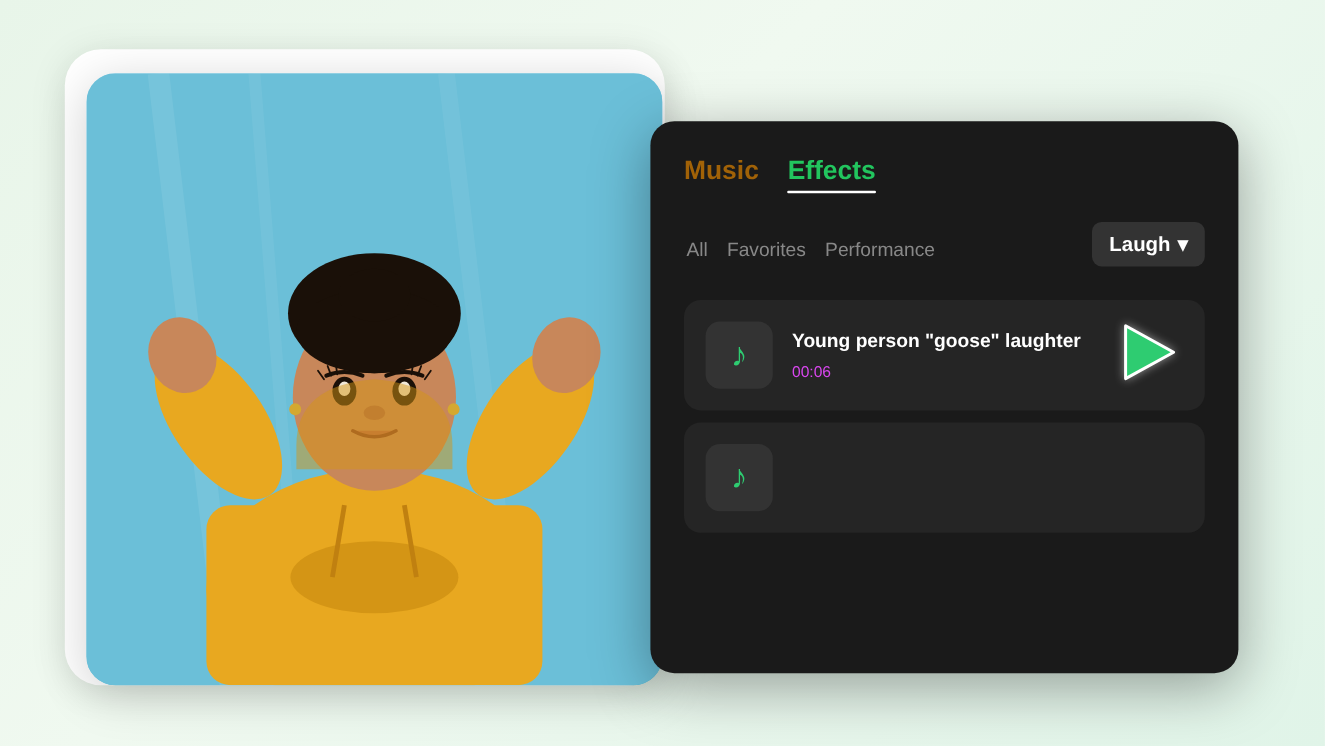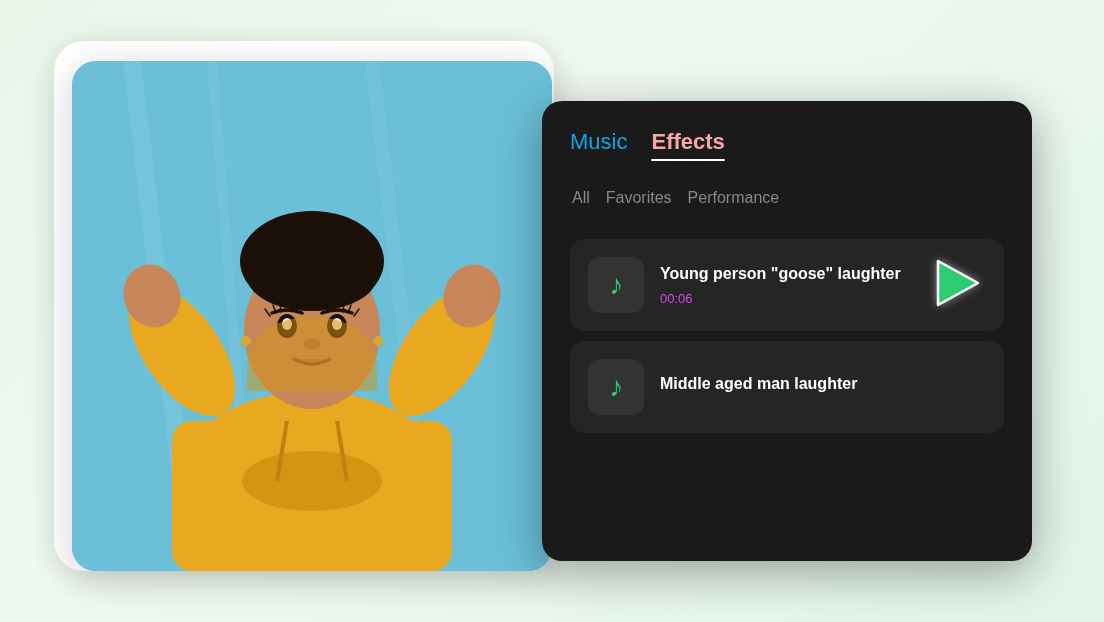--- a/index.html
+++ b/index.html
@@ -63,29 +63,29 @@
     
     .tabs {
       display: flex;
       gap: 24px;
       margin-bottom: 24px;
       align-items: flex-end;
     }
 
     .tab {
       font-size: 22px;
-      font-weight: 400;
-      color: #0ea5e9;
+      font-weight: 700;
+      color: #a16207;
       cursor: pointer;
       padding-bottom: 6px;
       position: relative;
     }
 
     .tab.active {
-      color: #fca5a5;
+      color: #22c55e;
       font-weight: 700;
     }
 
     .tab.active::after {
       content: '';
       position: absolute;
       bottom: 0;
       left: 0;
       right: 0;
       height: 2px;
@@ -301,20 +301,24 @@
       </div>
       <div class="tab active">
         <span>Effects</span>
       </div>
     </div>
 
     <div class="filter-row">
       <button class="filter-btn">All</button>
       <button class="filter-btn">Favorites</button>
       <button class="filter-btn">Performance</button>
+      <div class="filter-pill">
+        <span>Laugh</span>
+        <span class="chevron-down">▾</span>
+      </div>
     </div>
 
     <div class="sound-list">
 
       <div class="sound-item">
         <div class="music-icon-wrap">
           <span class="music-note">♪</span>
         </div>
         <div class="sound-info">
           <div class="sound-title">Young person "goose" laughter</div>
@@ -326,20 +330,19 @@
             <polygon points="6,4 46,26 6,48" fill="#2ecc71" stroke="white" stroke-width="2.5" stroke-linejoin="round"></polygon>
           </svg>
         </div>
       </div>
 
       <div class="sound-item">
         <div class="music-icon-wrap">
           <span class="music-note">♪</span>
         </div>
         <div class="sound-info">
-          <div class="sound-title">Middle aged man laughter</div>
         </div>
       </div>
 
     </div>
   </div>
 
 </div>
 
 </body></html>

